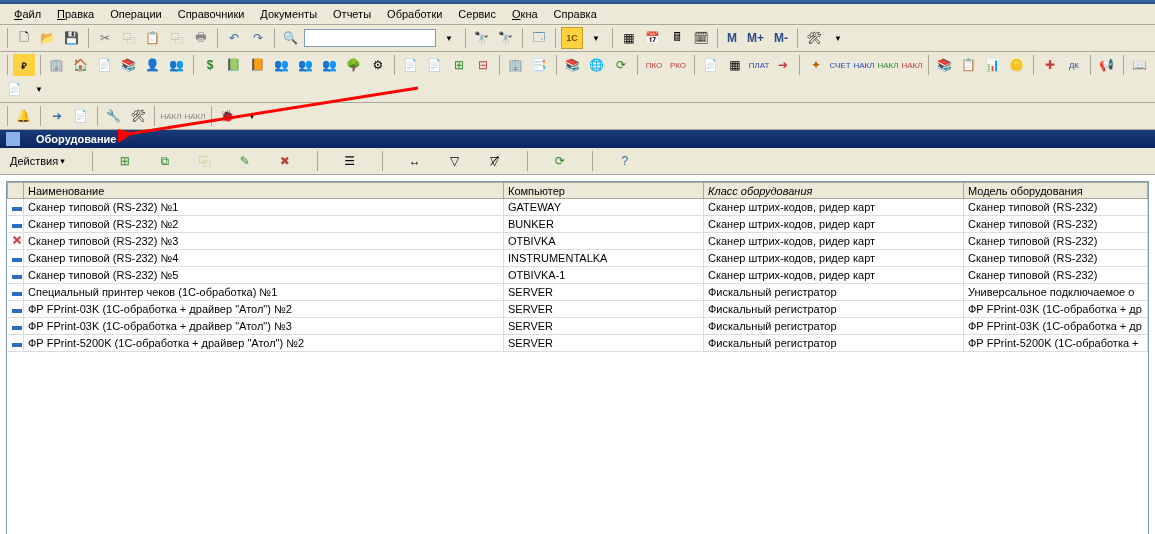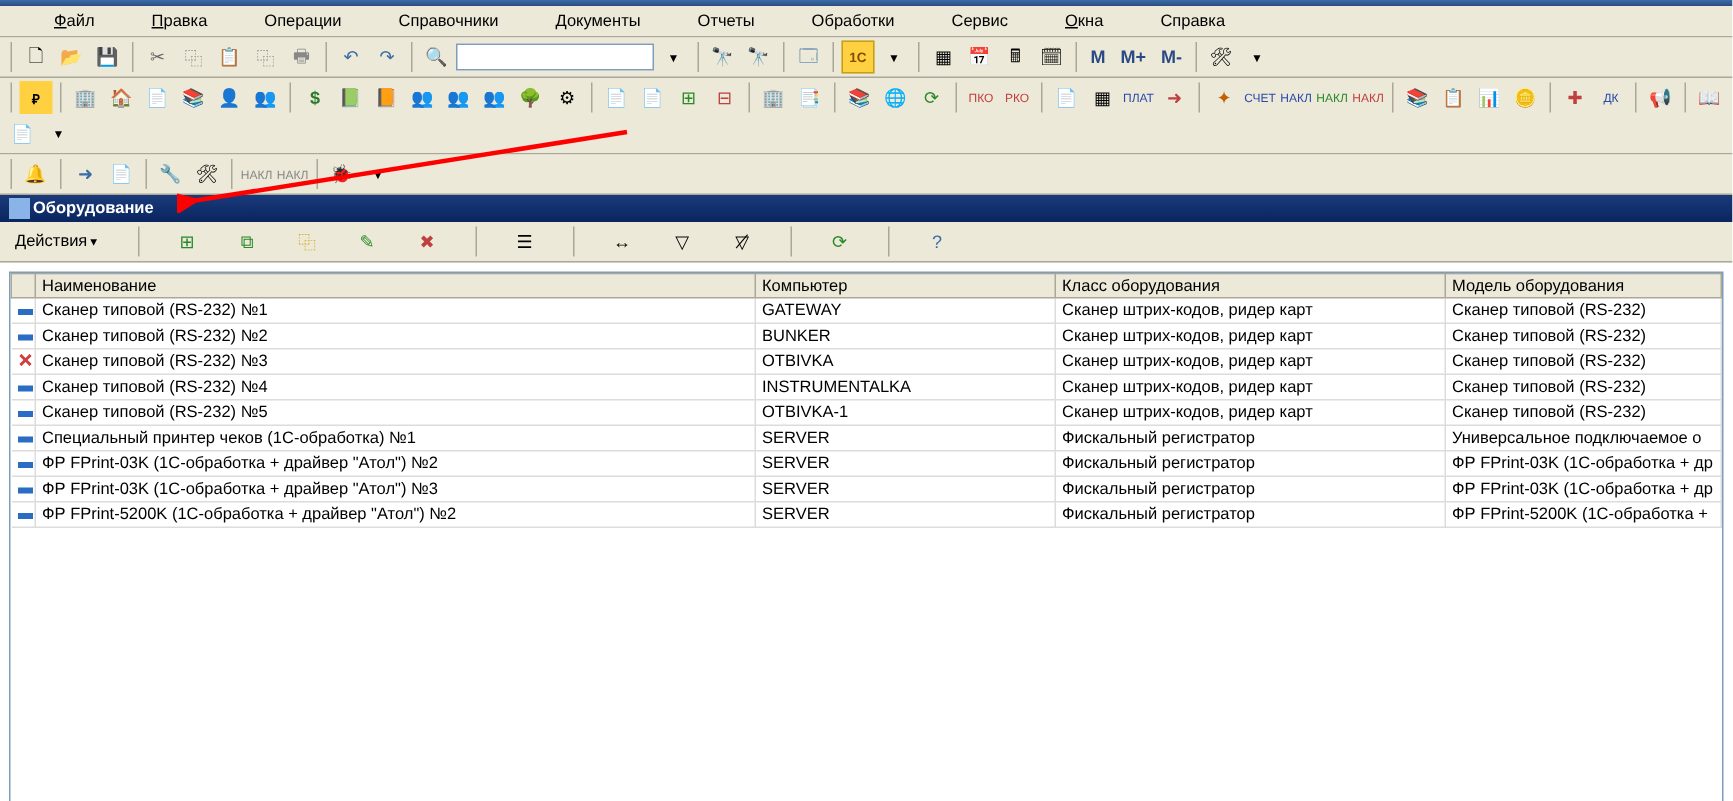--- a/index.html
+++ b/index.html
@@ -21,21 +21,20 @@
     display: flex;
     background: #ece9d8;
     padding: 2px 6px;
     border-bottom: 1px solid #aca899;
     gap: 0;
     align-items: center;
   }
   .menubar .menu-item {
     padding: 2px 8px;
     cursor: default;
-    margin-left: 22px;
   }
   .menubar .menu-item u { text-decoration: underline; }
   .toolbar {
     display: flex;
     align-items: center;
     background: #ece9d8;
     padding: 2px 4px;
     border-bottom: 1px solid #aca899;
     gap: 2px;
   }
@@ -80,21 +79,21 @@
     flex-wrap: wrap;
   }
   .window-titlebar {
     background: linear-gradient(#1a3a7a, #0a2560);
     color: #fff;
     padding: 2px 6px;
     font-size: 11px;
     font-weight: bold;
     display: flex;
     align-items: center;
-    gap: 2px;
+    gap: 16px;
     height: 18px;
   }
   .window-icon {
     width: 14px; height: 14px;
     background: #8ab4e8;
     display: inline-block;
   }
   .actions-bar {
     display: flex;
     align-items: center;
@@ -143,21 +142,21 @@
     border-bottom: 1px solid #dcdcdc;
     padding: 1px 4px;
     height: 17px;
     white-space: nowrap;
     overflow: hidden;
     font-size: 11px;
   }
   .col-icon { width: 16px; }
   .col-name { width: 480px; }
   .col-comp { width: 200px; }
-  .col-class { width: 260px; }
+  .col-class { width: 260px; font-style: italic; }
   .col-model { width: auto; }
   tr.selected td {
     background: #0a1f6a;
     color: #fff;
   }
   .row-icon-blue {
     display:inline-block; width: 10px; height: 4px;
     background: #2b6cc4;
   }
   .row-icon-red {

